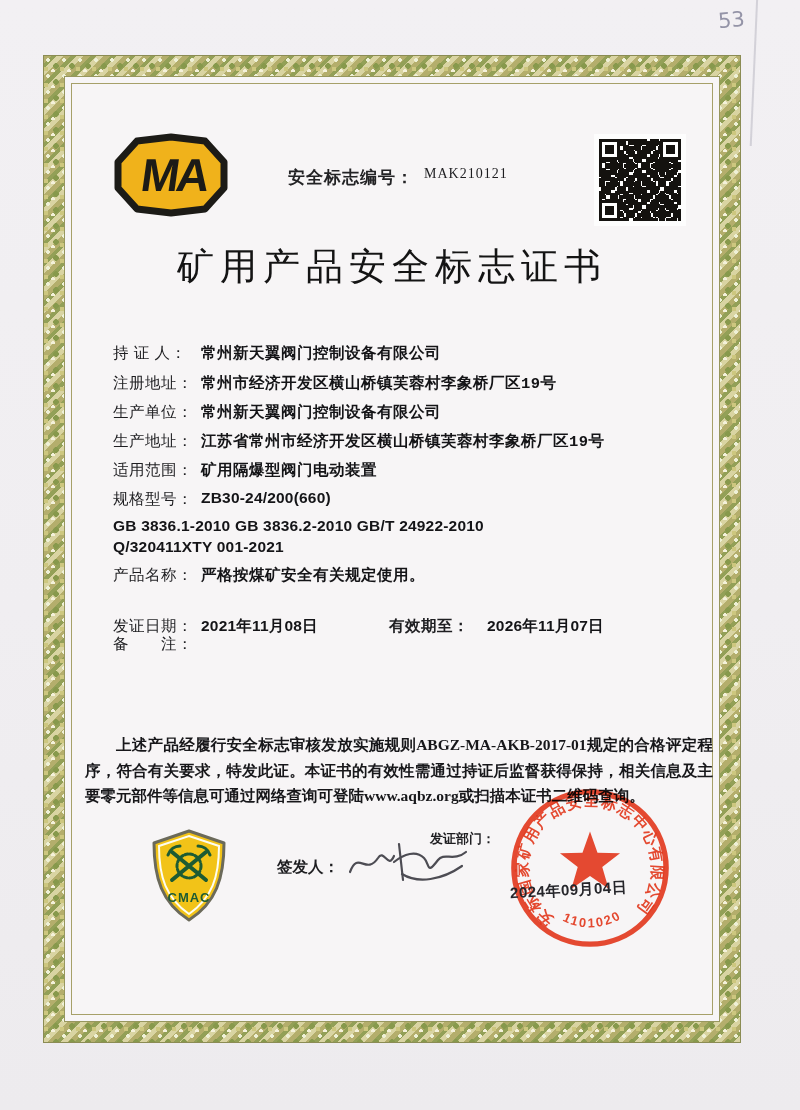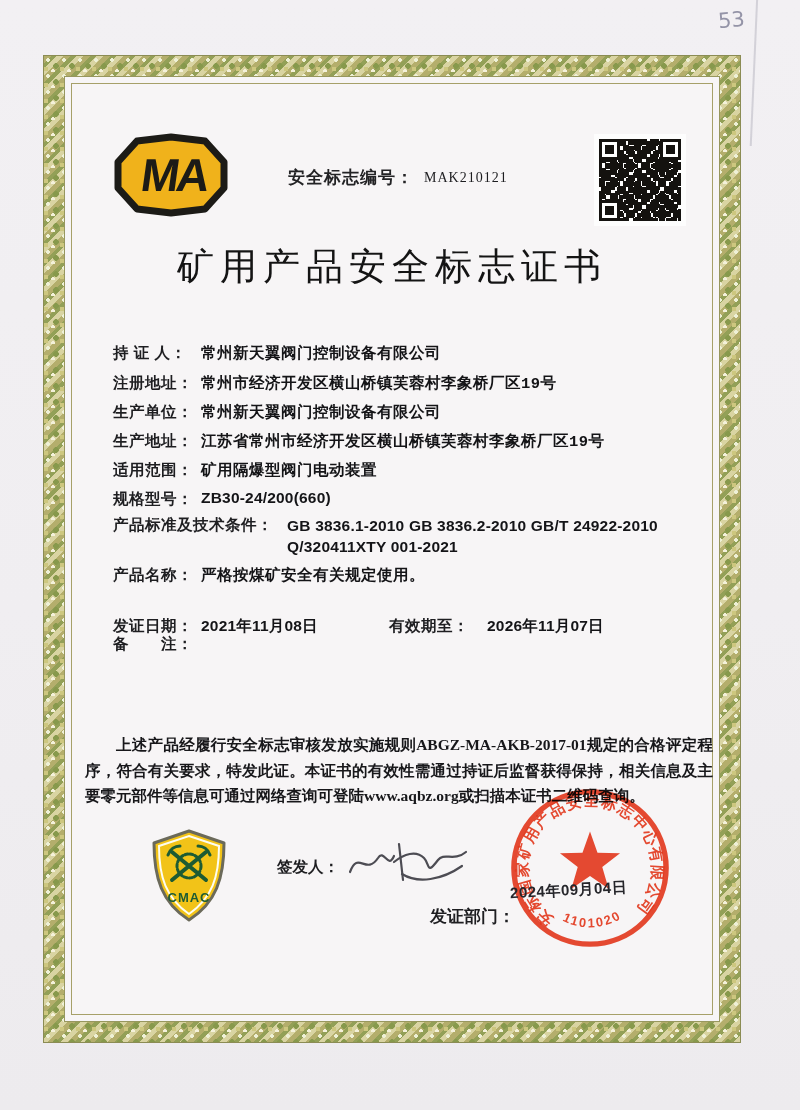--- a/index.html
+++ b/index.html
@@ -22,21 +22,21 @@
       radial-gradient(circle 2px at 9px 15px, #f4f1da 90%, transparent 100%),
       repeating-linear-gradient(135deg, #b4ae6c 0 5px, #93a057 5px 9px, #d9d4a2 9px 14px);
     background-size:16px 16px,16px 16px,16px 16px,16px 16px,auto;
     box-shadow:0 0 0 1px #8b8c54; }
   .frame-inner { position:absolute; inset:21px; background:#f7f5f6; box-shadow:0 0 0 1px #97975e; }
   .frame-line  { position:absolute; inset:27px; border:1.5px solid #a6a069; pointer-events:none; }
   .content { position:absolute; inset:0; z-index:2; }
 
   
   .ma-logo { position:absolute; left:66px; top:77px; }
-  .serial-row { position:absolute; left:244px; top:110px; display:flex; align-items:center; gap:10px; }
+  .serial-row { position:absolute; left:244px; top:110px; display:flex; align-items:flex-start; gap:10px; }
   .serial-label { font-size:17px; font-weight:700; color:#232325; letter-spacing:1px; }
   .serial-value { font-size:14px; color:#1d1d20; font-family:"Liberation Serif", serif; letter-spacing:1px; }
 
   .qr { position:absolute; left:550px; top:78px; width:92px; height:92px; background:#fdfdfd; }
   .qr-noise { position:absolute; inset:5px;
     background:
       repeating-conic-gradient(#14120f 0% 25%, transparent 0% 50%) 0px 0px/12px 12px,
       repeating-conic-gradient(#14120f 0% 25%, transparent 0% 50%) 3px 7px/16px 16px,
       repeating-conic-gradient(#14120f 0% 25%, transparent 0% 50%) 7px 2px/9px 9px; }
   .finder { position:absolute; width:21px; height:21px; border:3.5px solid #14120f; background:#fff; }
@@ -44,40 +44,40 @@
   .finder.tl { left:5px; top:5px; } .finder.tr { right:5px; top:5px; } .finder.bl { left:5px; bottom:5px; }
 
   
   .cert-title { position:absolute; left:0; top:186px; width:100%; text-align:center;
     font-family:"Liberation Serif", serif; font-size:37px; font-weight:400;
     letter-spacing:6px; color:#141414; }
 
   
   .fields { position:absolute; left:69px; top:283px; width:606px; }
   .frow { position:absolute; left:0; display:flex; align-items:flex-start; width:100%; }
-  .flabel { font-size:15.5px; font-weight:700; color:#1e1e21; width:88px; flex:none; letter-spacing:.5px; }
+  .flabel { font-size:15.5px; font-weight:400; color:#1e1e21; width:88px; flex:none; letter-spacing:.5px; }
   .flabel.wide { width:174px; }
   .fval { font-size:15.5px; font-weight:700; color:#141417; font-family:Liberation Mono, monospace; letter-spacing:.5px; }
   .fval.num { font-family:"Liberation Sans", sans-serif; letter-spacing:.2px; }
   .fval.block { width:386px; word-break:break-all; line-height:21px; }
   .r1{top:4px}.r2{top:34px}.r3{top:63px}.r4{top:92px}.r5{top:121px}.r6{top:150px}
   .r7{top:176px}.r8{top:226px}.r9{top:277px}.r10{top:295px}
   .dlabel2 { width:98px; flex:none; font-size:15.5px; font-weight:700; color:#1e1e21; letter-spacing:.5px; }
   .dval1 { width:188px; flex:none; }
 
   
   .statement { position:absolute; left:41px; top:676px; width:628px;
     font-family:"Liberation Serif", serif; font-size:15.5px; font-weight:700;
     color:#17171a; line-height:25.5px; text-indent:2em; text-align:justify; }
 
   
   .cmac { position:absolute; left:104px; top:772px; }
   .signer-label { position:absolute; left:233px; top:801px; font-size:15.5px; font-weight:700; color:#1e1e21; }
   .signature { position:absolute; left:300px; top:778px; }
-  .dept-label { position:absolute; left:386px; top:849px; font-size:17px; font-weight:700; color:#1e1e21; }
+  .dept-label { position:absolute; left:386px; top:774px; font-size:13px; font-weight:700; color:#1e1e21; }
 
   .seal { position:absolute; left:462px; top:728px; width:168px; height:168px; mix-blend-mode:multiply; }
   .seal svg { display:block; }
   .seal-date { position:absolute; left:4px; top:96px; width:160px; text-align:left;
     font-size:15px; font-weight:700; color:#26262b; transform:rotate(-3deg); letter-spacing:.5px; }
 </style>
 </head>
 <body>
 
 <div class="page">
@@ -131,21 +131,20 @@
         </div>
         <div class="frow r5">
           <span class="flabel">适用范围：</span>
           <span class="fval">矿用隔爆型阀门电动装置</span>
         </div>
         <div class="frow r6">
           <span class="flabel">规格型号：</span>
           <span class="fval num">ZB30-24/200(660)</span>
         </div>
         <div class="frow r7">
-          <span class="flabel wide">产品标准及技术条件：</span>
           <span class="fval num block">GB 3836.1-2010 GB 3836.2-2010 GB/T 24922-2010 Q/320411XTY 001-2021</span>
         </div>
         <div class="frow r8">
           <span class="flabel">产品名称：</span>
           <span class="fval">严格按煤矿安全有关规定使用。</span>
         </div>
         <div class="frow r9">
           <span class="flabel">发证日期：</span>
           <span class="fval num dval1">2021年11月08日</span>
           <span class="dlabel2">有效期至：</span>

